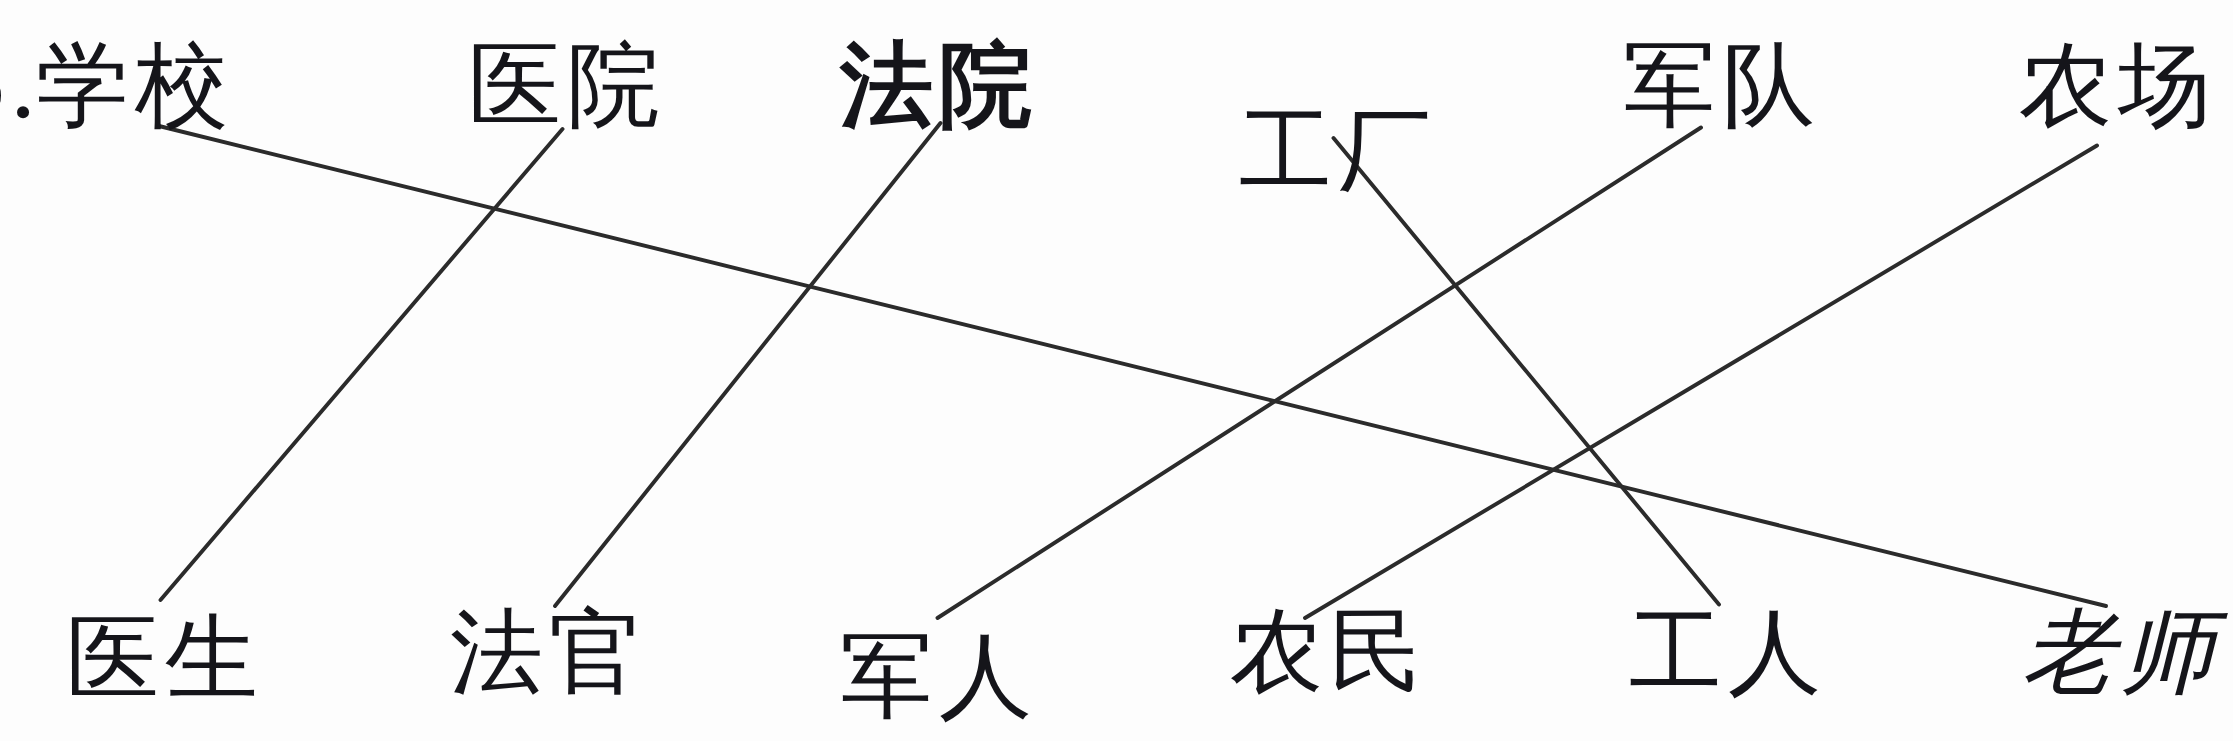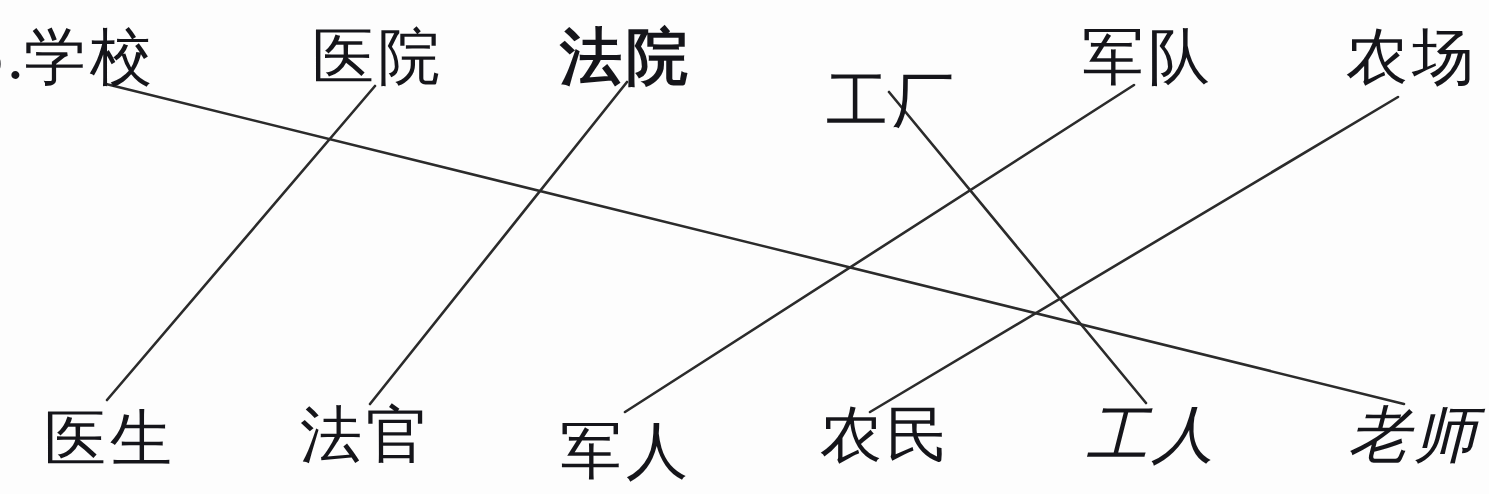--- a/index.html
+++ b/index.html
@@ -74,17 +74,17 @@
       <span class="term" style="left: 826px; top: 26px; margin-top: 44px;">工厂</span>
       <span class="term" style="left: 1082px; top: 26px;">军队</span>
       <span class="term" style="left: 1346px; top: 26px;">农场</span>
     </div>
 
   <div class="row-bottom">
       <span class="term" style="left: 44px; top: 408px;">医生</span>
       <span class="term" style="left: 300px; top: 404px;">法官</span>
       <span class="term" style="left: 560px; top: 404px; margin-top: 16px;">军人</span>
       <span class="term" style="left: 820px; top: 404px; font-family: Liberation Serif, serif;">农民</span>
-      <span class="term" style="left: 1086px; top: 404px; font-style: italic;">工人</span>
+      <span class="term" style="left: 1086px; top: 404px;">工人</span>
       <span class="term" style="left: 1348px; top: 404px; font-style: italic;">老师</span>
     </div>
 
 </div>
 
 </body></html>

